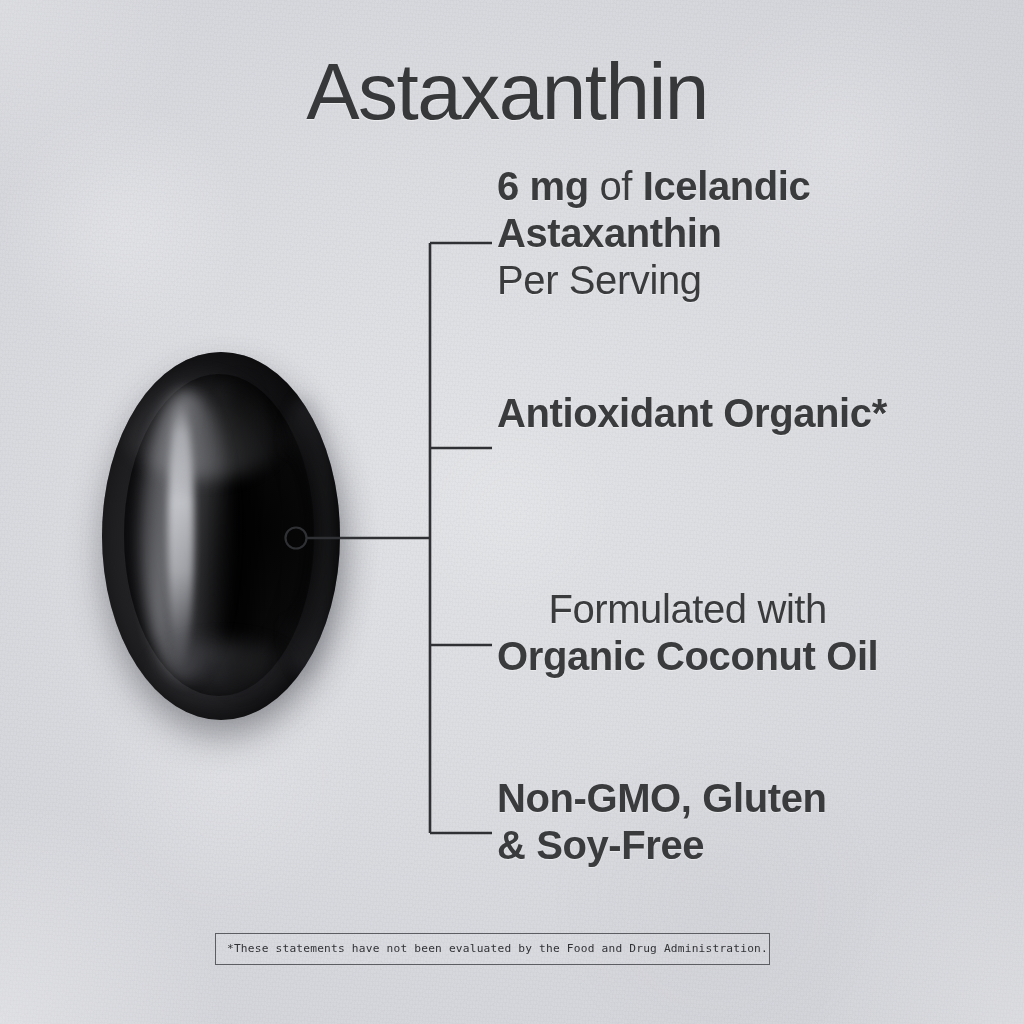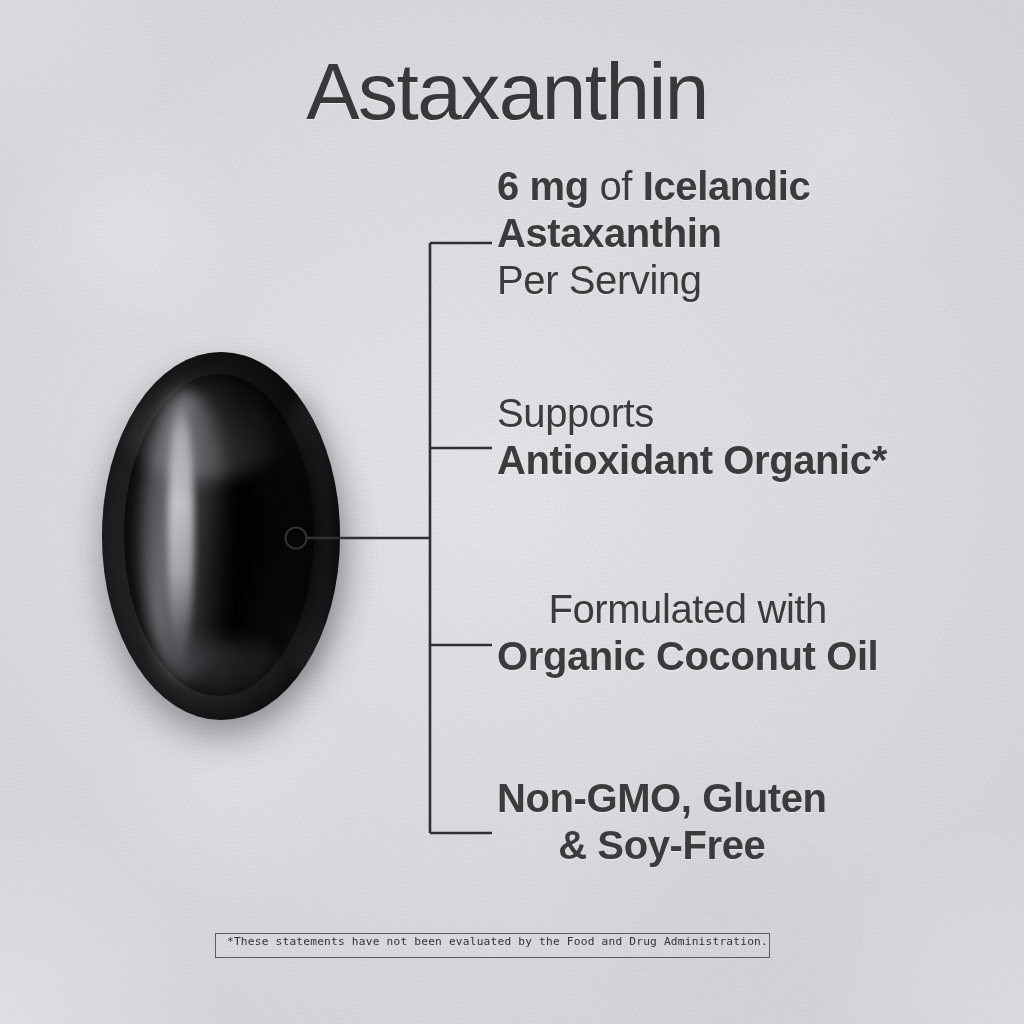--- a/index.html
+++ b/index.html
@@ -233,31 +233,31 @@
     letter-spacing: -0.4px;
     text-shadow: 0 1px 1px rgba(255,255,255,.45);
   }
   .benefit .ln { display: block; white-space: nowrap; }
   .benefit b { font-weight: 700; }
   .benefit .reg { font-weight: 400; }
 
   #benefit-0 { top: 163px; }
   #benefit-1 { top: 390px; }
   #benefit-2 { top: 586px; text-align: center; }
-  #benefit-3 { top: 775px; text-align: center; }
+  #benefit-3 { top: 775px; }
 
   
   .disclaimer {
     position: absolute;
     left: 215px;
     top: 933px;
     width: 555px;
     box-sizing: border-box;
     border: 1.5px solid #5c5d62;
-    padding: 0 11px 8px 11px;
+    padding: 7px 11px 8px 11px;
     background: rgba(255,255,255,.06);
   }
   .disclaimer .dl {
     display: block;
     font-family: "DejaVu Sans Mono", "Liberation Mono", monospace;
     font-size: 11.2px;
     line-height: 15px;
     letter-spacing: .2px;
     color: #313236;
     white-space: nowrap;
@@ -307,21 +307,20 @@
     </g>
   </svg>
 
   <div class="benefits">
     <div class="benefit" id="benefit-0">
         <span class="ln"><b>6 mg </b><span class="reg">of </span><b>Icelandic</b></span>
         <span class="ln"><b>Astaxanthin</b></span>
         <span class="ln"><span class="reg">Per Serving</span></span>
       </div>
     <div class="benefit" id="benefit-1">
-        <span class="ln"><span class="reg">Supports</span></span>
         <span class="ln"><b>Antioxidant Organic*</b></span>
       </div>
     <div class="benefit" id="benefit-2">
         <span class="ln"><span class="reg">Formulated with</span></span>
         <span class="ln"><b>Organic Coconut Oil</b></span>
       </div>
     <div class="benefit" id="benefit-3">
         <span class="ln"><b>Non-GMO, Gluten</b></span>
         <span class="ln"><b>&amp; Soy-Free</b></span>
       </div>

